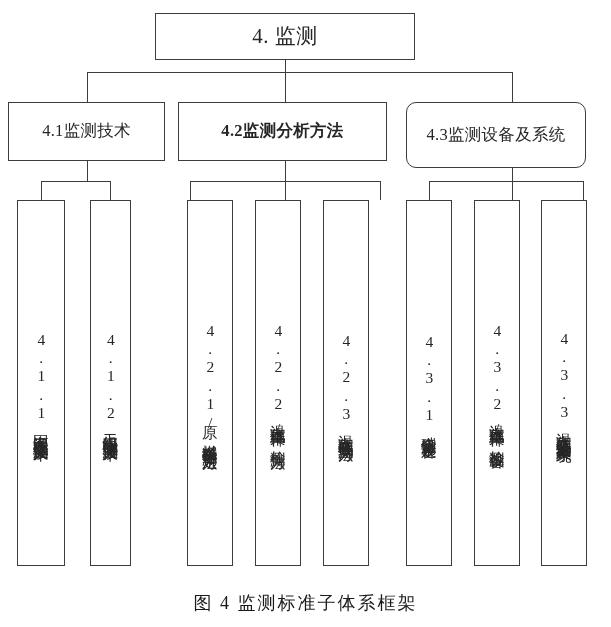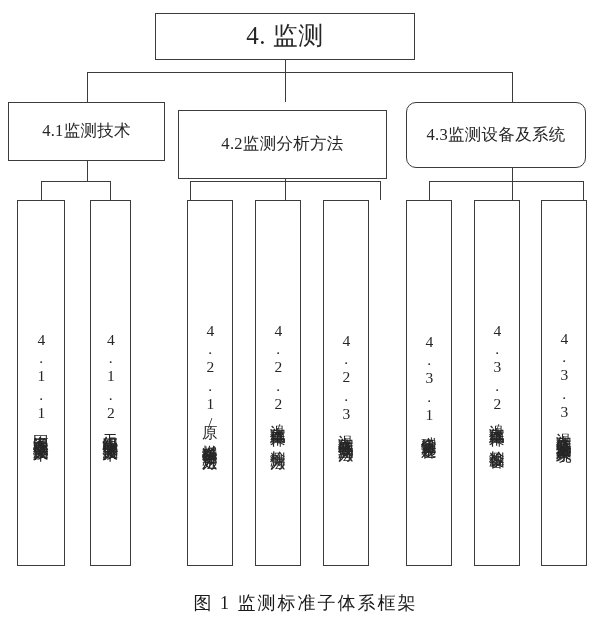--- a/index.html
+++ b/index.html
@@ -32,21 +32,21 @@
     display: flex;
     align-items: center;
     justify-content: center;
     text-align: center;
     color: #262626;
     line-height: 1.22;
   }
 
   
   .node.root {
-    font-size: 25px;
+    font-size: 21px;
     letter-spacing: 0.5px;
     font-family: Liberation Serif, serif;
   }
 
   
   .node.lvl2 {
     font-size: 16.5px;
     letter-spacing: 0.3px;
     padding: 2px 19px;
   }
@@ -114,21 +114,21 @@
   <div class="connector v" style="left:583px; top:181px; height:19px;"></div>
 
   <div class="node root" style="left:155px; top:13px; width:260px; height:47px;">
     <span>4. 监测</span>
   </div>
 
   <div class="node lvl2" style="left:8px; top:102px; width:157px; height:59px;">
     <span>4.1监测技术</span>
   </div>
 
-  <div class="node lvl2" style="left:178px; top:110px; width:209px; height:69px;">
+  <div class="node lvl2" style="left:178px; top:102px; width:209px; height:59px;font-weight:bold;">
     <span>4.2监测分析方法</span>
   </div>
 
   <div class="node lvl2" style="left:406px; top:102px; width:180px; height:66px;border-radius:10px;">
     <span>4.3监测设备及系统</span>
   </div>
 
   <div class="node lvl3" style="left:17px; top:200px; width:48px; height:366px;">
     <span class="vtext">4.1.1固定源温室气体监测技术</span>
   </div>
@@ -156,13 +156,13 @@
   <div class="node lvl3" style="left:474px; top:200px; width:46px; height:366px;">
     <span class="vtext">4.3.2温室气体采样/检测设备</span>
   </div>
 
   <div class="node lvl3" style="left:541px; top:200px; width:46px; height:366px;">
     <span class="vtext">4.3.3温室气体在线监测设备及系统</span>
   </div>
 
 </div>
 
-<div id="caption">图 1 监测标准子体系框架</div>
+<div id="caption">图 4 监测标准子体系框架</div>
 
 </body></html>

